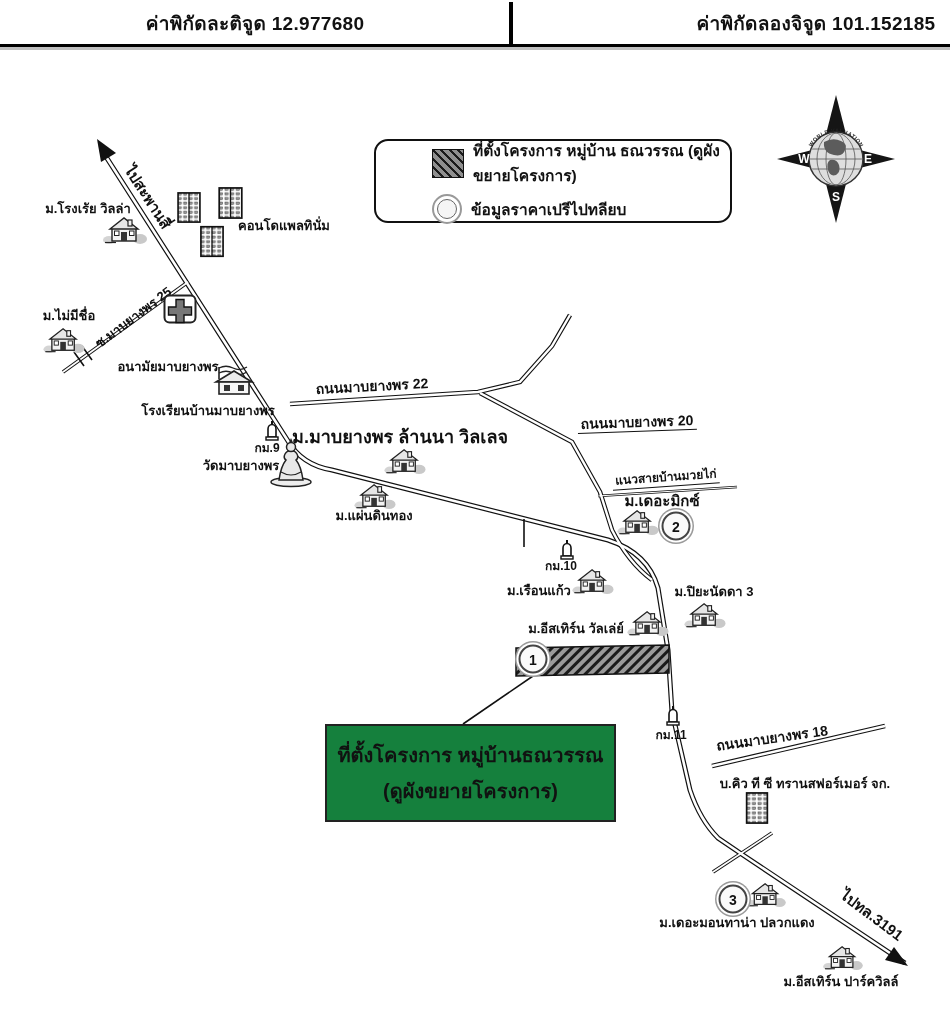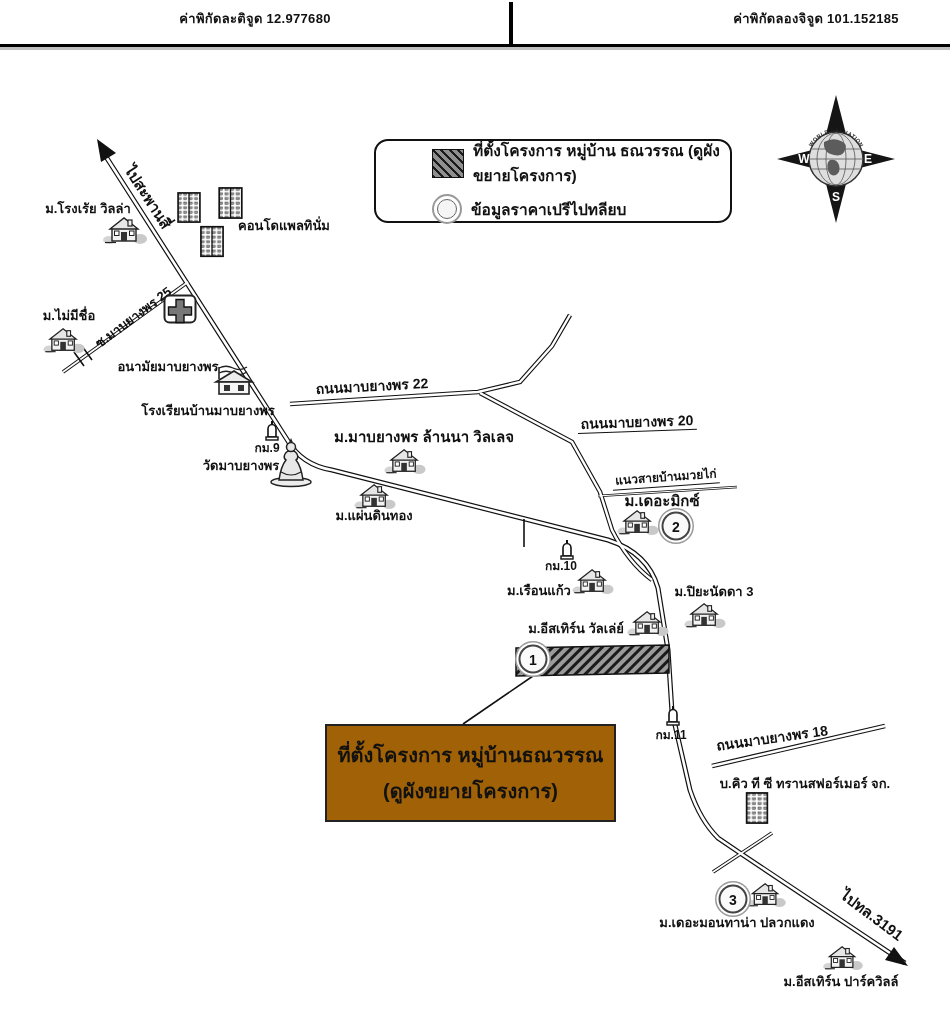--- a/index.html
+++ b/index.html
@@ -1,19 +1,19 @@
 <!DOCTYPE html>
 <html><head>
 <meta charset="utf-8">
 <style>
   html,body{margin:0;padding:0;background:#fff;}
   .page{position:relative;width:950px;height:1031px;background:#fff;overflow:hidden;
         font-family:"Liberation Sans","DejaVu Sans",sans-serif;color:#111;}
   
-  .coord{position:absolute;top:8px;font-size:13px;font-weight:600;letter-spacing:.3px;}
+  .coord{position:absolute;top:8px;font-size:19px;font-weight:600;letter-spacing:.3px;}
   .coord.left{left:105px;width:300px;text-align:center;}
   .coord.right{left:671px;width:290px;text-align:center;}
   .hdr-divider{position:absolute;left:509px;top:2px;width:4px;height:45px;background:#000;}
   .hdr-rule{position:absolute;left:0;top:44px;width:950px;height:3px;background:#000;
             box-shadow:0 3px 0 rgba(0,0,0,.25);}
   
   #roads{position:absolute;left:0;top:0;z-index:1;}
   .compass{position:absolute;left:772px;top:92px;z-index:2;}
   #dyn{position:absolute;inset:0;z-index:3;}
   
@@ -22,21 +22,21 @@
           display:flex;flex-direction:column;justify-content:center;gap:6px;padding:2px 0 2px 16px;box-sizing:border-box;}
   .legend-row{display:flex;align-items:center;gap:9px;padding-left:40px;}
   .swatch{width:30px;height:27px;border:1.5px solid #111;flex:none;
           background:repeating-linear-gradient(45deg,#1a1a1a 0 2px,#8f8f8f 2px 6px);}
   .ring{width:26px;height:26px;border:2.5px solid #999;border-radius:50%;flex:none;
         display:flex;align-items:center;justify-content:center;background:#fff;}
   .ring-in{width:18px;height:18px;border:1.5px solid #666;border-radius:50%;background:#f5f5f5;}
   .legend-text{font-size:15.5px;font-weight:700;}
   
   .project-box{position:absolute;left:325px;top:724px;width:287px;height:94px;z-index:4;
-               border:2px solid #222;background:#a16207;display:flex;flex-direction:column;
+               border:2px solid #222;background:#15803d;display:flex;flex-direction:column;
                justify-content:center;align-items:center;gap:4px;}
   .project-box div{font-size:20px;font-weight:700;}
   
   .lbl{position:absolute;white-space:nowrap;font-weight:700;color:#101010;line-height:1.15;
        transform:translate(-50%,-50%);}
   .lbl.ul{border-bottom:1.6px solid #111;padding:0 3px 1px 3px;}
   
   .comp{position:absolute;width:25px;height:25px;border:2px solid #444;border-radius:50%;
         background:#fafafa;box-shadow:0 0 0 2px #fff,0 0 0 3.5px #9a9a9a;
         display:flex;align-items:center;justify-content:center;
@@ -196,21 +196,21 @@
       <div class="lbl ul" style="left: 666px; top: 479px; font-size: 12px; transform: translate(-50%, -50%) rotate(-4deg);">แนวสายบ้านมวยไก่</div>
       <div class="lbl" style="left: 772px; top: 738px; font-size: 14px; transform: translate(-50%, -50%) rotate(-8deg);">ถนนมาบยางพร 18</div>
       <div class="lbl" style="left: 872px; top: 915px; font-size: 15px; transform: translate(-50%, -50%) rotate(37deg);">ไปทล.3191</div>
       <div class="lbl" style="left: 88px; top: 209px; font-size: 13px; transform: translate(-50%, -50%) rotate(0deg);">ม.โรงเรัย วิลล่า</div>
       <div class="lbl" style="left: 284px; top: 226px; font-size: 13px; transform: translate(-50%, -50%) rotate(0deg);">คอนโดแพลทินั่ม</div>
       <div class="lbl" style="left: 58px; top: 316px; font-size: 13px; transform: translate(-50%, -50%) rotate(0deg); padding-left: 22px;">ม.ไม่มีชื่อ</div>
       <div class="lbl" style="left: 168px; top: 334px; font-size: 13px; transform: translate(-50%, -50%) rotate(0deg); margin-top: 33px;">อนามัยมาบยางพร</div>
       <div class="lbl" style="left: 208px; top: 411px; font-size: 13px; transform: translate(-50%, -50%) rotate(0deg);">โรงเรียนบ้านมาบยางพร</div>
       <div class="lbl" style="left: 267px; top: 449px; font-size: 12px; transform: translate(-50%, -50%) rotate(0deg);">กม.9</div>
       <div class="lbl" style="left: 241px; top: 466px; font-size: 13px; transform: translate(-50%, -50%) rotate(0deg);">วัดมาบยางพร</div>
-      <div class="lbl" style="left: 424px; top: 437px; font-size: 15px; transform: translate(-50%, -50%) rotate(0deg);">ม.มาบยางพร ล้านนา วิลเลจ</div>
+      <div class="lbl" style="left: 400px; top: 437px; font-size: 18px; transform: translate(-50%, -50%) rotate(0deg);">ม.มาบยางพร ล้านนา วิลเลจ</div>
       <div class="lbl" style="left: 374px; top: 516px; font-size: 13px; transform: translate(-50%, -50%) rotate(0deg);">ม.แผ่นดินทอง</div>
       <div class="lbl" style="left: 662px; top: 501px; font-size: 15px; transform: translate(-50%, -50%) rotate(0deg);">ม.เดอะมิกซ์</div>
       <div class="lbl" style="left: 561px; top: 567px; font-size: 12px; transform: translate(-50%, -50%) rotate(0deg);">กม.10</div>
       <div class="lbl" style="left: 539px; top: 591px; font-size: 13px; transform: translate(-50%, -50%) rotate(0deg);">ม.เรือนแก้ว</div>
       <div class="lbl" style="left: 714px; top: 592px; font-size: 13px; transform: translate(-50%, -50%) rotate(0deg);">ม.ปิยะนัดดา 3</div>
       <div class="lbl" style="left: 576px; top: 629px; font-size: 13px; transform: translate(-50%, -50%) rotate(0deg);">ม.อีสเทิร์น วัลเล่ย์</div>
       <div class="lbl" style="left: 671px; top: 736px; font-size: 12px; transform: translate(-50%, -50%) rotate(0deg);">กม.11</div>
       <div class="lbl" style="left: 805px; top: 784px; font-size: 13px; transform: translate(-50%, -50%) rotate(0deg);">บ.คิว ที ซี ทรานสฟอร์เมอร์ จก.</div>
       <div class="lbl" style="left: 737px; top: 923px; font-size: 13px; transform: translate(-50%, -50%) rotate(0deg);">ม.เดอะมอนทาน่า ปลวกแดง</div>
       <div class="lbl" style="left: 841px; top: 982px; font-size: 13px; transform: translate(-50%, -50%) rotate(0deg);">ม.อีสเทิร์น ปาร์ควิลล์</div>

